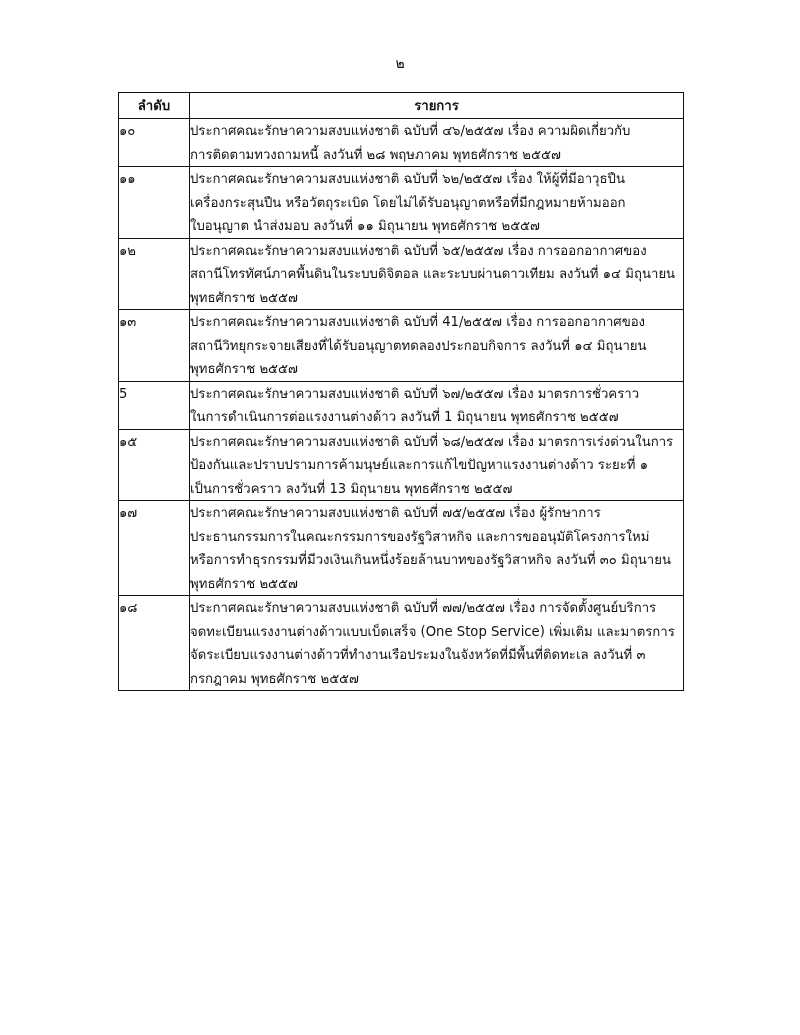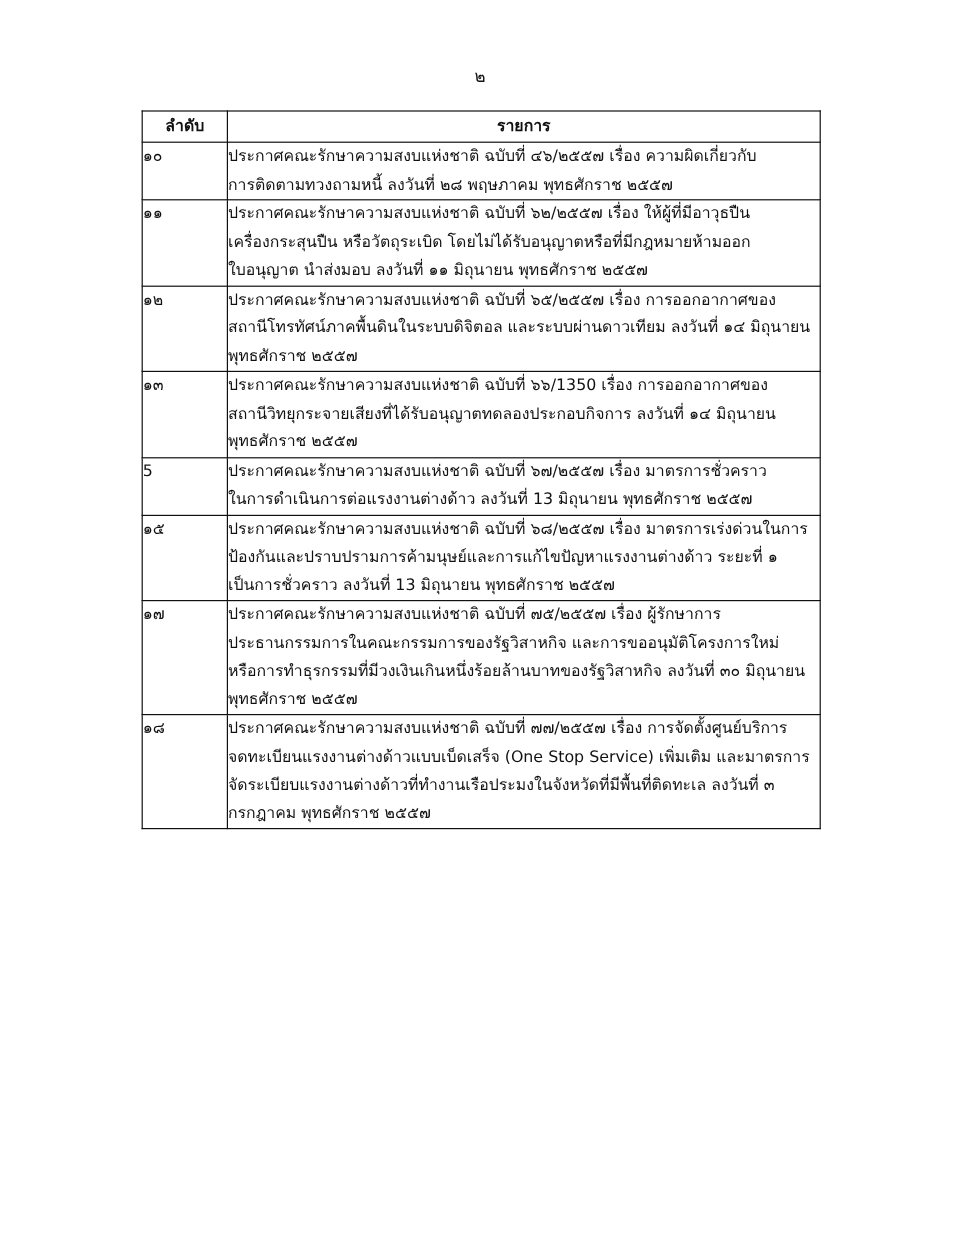--- a/index.html
+++ b/index.html
@@ -50,30 +50,30 @@
         <td class="no">๑๒</td>
         <td class="item">
           <span class="line">ประกาศคณะรักษาความสงบแห่งชาติ ฉบับที่ ๖๕/๒๕๕๗ เรื่อง การออกอากาศของ</span>
           <span class="line">สถานีโทรทัศน์ภาคพื้นดินในระบบดิจิตอล และระบบผ่านดาวเทียม ลงวันที่ ๑๔ มิถุนายน</span>
           <span class="line">พุทธศักราช ๒๕๕๗</span>
         </td>
       </tr>
       <tr>
         <td class="no">๑๓</td>
         <td class="item">
-          <span class="line">ประกาศคณะรักษาความสงบแห่งชาติ ฉบับที่ ๖๖/1350 เรื่อง การออกอากาศของ</span>
+          <span class="line">ประกาศคณะรักษาความสงบแห่งชาติ ฉบับที่ 41/๒๕๕๗ เรื่อง การออกอากาศของ</span>
           <span class="line">สถานีวิทยุกระจายเสียงที่ได้รับอนุญาตทดลองประกอบกิจการ ลงวันที่ ๑๔ มิถุนายน</span>
           <span class="line">พุทธศักราช ๒๕๕๗</span>
         </td>
       </tr>
       <tr>
         <td class="no">5</td>
         <td class="item">
           <span class="line">ประกาศคณะรักษาความสงบแห่งชาติ ฉบับที่ ๖๗/๒๕๕๗ เรื่อง มาตรการชั่วคราว</span>
-          <span class="line">ในการดำเนินการต่อแรงงานต่างด้าว ลงวันที่ 13 มิถุนายน พุทธศักราช ๒๕๕๗</span>
+          <span class="line">ในการดำเนินการต่อแรงงานต่างด้าว ลงวันที่ 1 มิถุนายน พุทธศักราช ๒๕๕๗</span>
         </td>
       </tr>
       <tr>
         <td class="no">๑๕</td>
         <td class="item">
           <span class="line">ประกาศคณะรักษาความสงบแห่งชาติ ฉบับที่ ๖๘/๒๕๕๗ เรื่อง มาตรการเร่งด่วนในการ</span>
           <span class="line">ป้องกันและปราบปรามการค้ามนุษย์และการแก้ไขปัญหาแรงงานต่างด้าว ระยะที่ ๑</span>
           <span class="line">เป็นการชั่วคราว ลงวันที่ 13 มิถุนายน พุทธศักราช ๒๕๕๗</span>
         </td>
       </tr>

